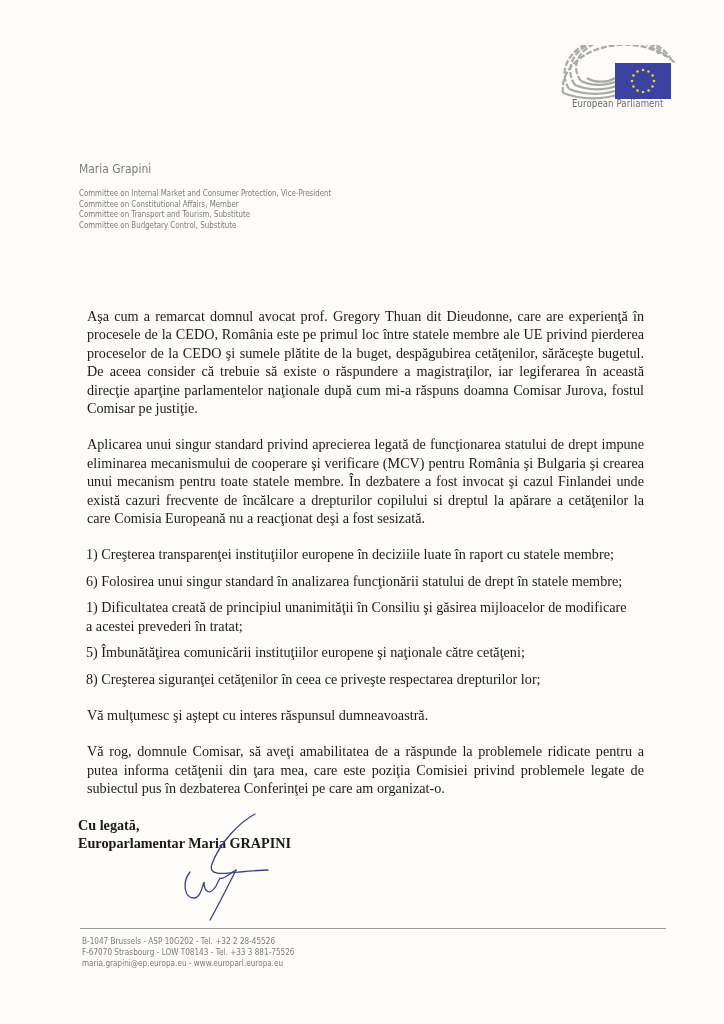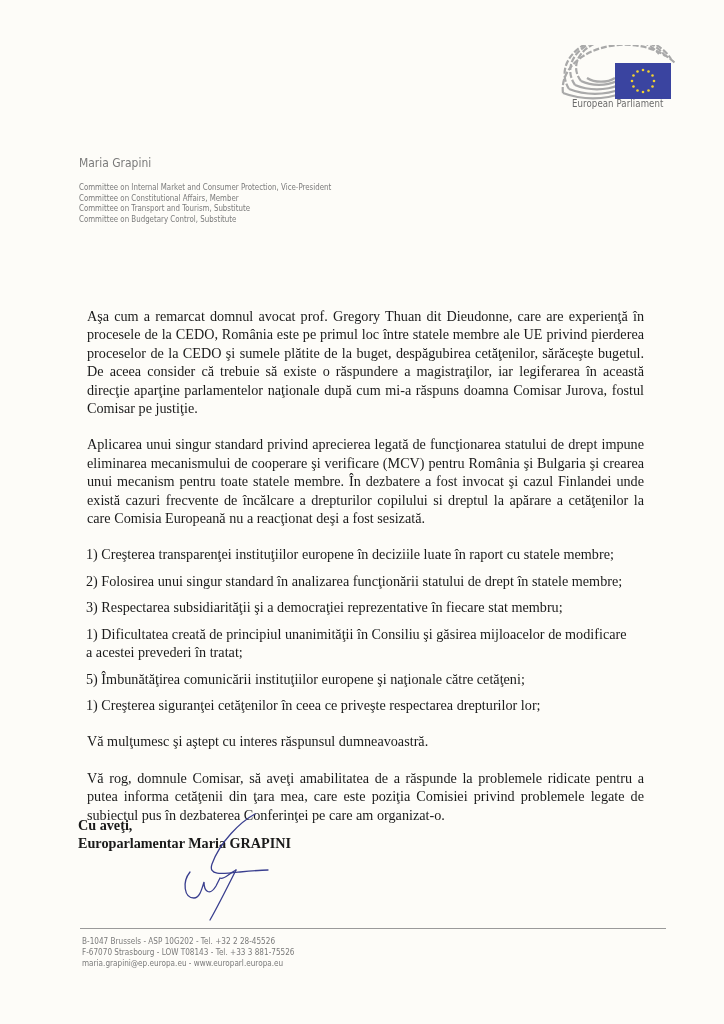--- a/index.html
+++ b/index.html
@@ -14,21 +14,21 @@
     position: absolute; left: 555px; top: 45px; width: 160px; height: 70px;
   }
   .logo svg { position: absolute; left: 0; top: 0; }
   .logo-text {
     position: absolute; left: 572px; top: 98px;
     font-family: "DejaVu Sans", sans-serif; font-size: 10px;
     color: #6b6b6b; letter-spacing: 0.1px; white-space: nowrap;
     transform: scaleX(0.86); transform-origin: left top;
   }
   .sender {
-    position: absolute; left: 79px; top: 155px;
+    position: absolute; left: 79px; top: 161px;
     font-family: "DejaVu Sans", sans-serif; color: #7a7a7a;
   }
   .sender-name { font-size: 12.5px; margin-bottom: 12px; transform: scaleX(0.86); transform-origin: left top; white-space: nowrap; }
   .committee { font-size: 8.6px; line-height: 10.6px; white-space: nowrap; transform: scaleX(0.82); transform-origin: left top; }
   .body-text {
     position: absolute; left: 78px; top: 307px; width: 566px;
     font-size: 14.2px; line-height: 18.4px;
   }
   .body-text p { margin: 0 0 18px 9px; text-align: justify; }
   .list { margin: 0 0 18px 0; padding: 0; list-style: none; }
@@ -92,32 +92,31 @@
   <div class="committee">Committee on Constitutional Affairs, Member</div>
   <div class="committee">Committee on Transport and Tourism, Substitute</div>
   <div class="committee">Committee on Budgetary Control, Substitute</div>
 </div>
 
 <div class="body-text">
   <p>Aşa cum a remarcat domnul avocat prof. Gregory Thuan dit Dieudonne, care are experienţă în procesele de la CEDO, România este pe primul loc între statele membre ale UE privind pierderea proceselor de la CEDO şi sumele plătite de la buget, despăgubirea cetăţenilor, sărăceşte bugetul. De aceea consider că trebuie să existe o răspundere a magistraţilor, iar legiferarea în această direcţie aparţine parlamentelor naţionale după cum mi-a răspuns doamna Comisar Jurova, fostul Comisar pe justiţie.</p>
   <p>Aplicarea unui singur standard privind aprecierea legată de funcţionarea statului de drept impune eliminarea mecanismului de cooperare şi verificare (MCV) pentru România şi Bulgaria şi crearea unui mecanism pentru toate statele membre. În dezbatere a fost invocat şi cazul Finlandei unde există cazuri frecvente de încălcare a drepturilor copilului si dreptul la apărare a cetăţenilor la care Comisia Europeană nu a reacţionat deşi a fost sesizată.</p>
   <ul class="list">
     <li>1) Creşterea transparenţei instituţiilor europene în deciziile luate în raport cu statele membre;</li>
-    <li>2) Folosirea unui singur standard în analizarea funcţionării statului de drept în statele membre;</li>
-    <li>3) Respectarea subsidiarităţii şi a democraţiei reprezentative în fiecare stat membru;</li>
+    <li>6) Folosirea unui singur standard în analizarea funcţionării statului de drept în statele membre;</li>
     <li>1) Dificultatea  creată de principiul unanimităţii în Consiliu şi găsirea mijloacelor de modificare a acestei prevederi în tratat;</li>
     <li>5) Îmbunătăţirea comunicării instituţiilor europene şi naţionale către cetăţeni;</li>
-    <li>1) Creşterea siguranţei cetăţenilor în ceea ce priveşte respectarea drepturilor lor;</li>
+    <li>8) Creşterea siguranţei cetăţenilor în ceea ce priveşte respectarea drepturilor lor;</li>
   </ul>
   <p>Vă mulţumesc şi aştept cu interes răspunsul dumneavoastră.</p>
   <p>Vă rog, domnule Comisar, să aveţi amabilitatea de a răspunde la problemele ridicate pentru a putea informa cetăţenii din ţara mea, care este poziţia Comisiei privind problemele legate de subiectul pus în dezbaterea Conferinţei pe care am organizat-o.</p>
 </div>
 
 <div class="closing">
-  <div>Cu aveţi,</div>
+  <div>Cu legată,</div>
   <div>Europarlamentar Maria GRAPINI</div>
 </div>
 
 <svg class="signature" width="120" height="120" viewBox="0 0 120 120">
   <g fill="none" stroke="#3a3f8f" stroke-width="1.3" stroke-linecap="round">
     <path d="M85 12 C70 20 50 40 42 62 C38 74 52 72 70 70 C80 69 90 68 98 68"></path>
     <path d="M20 70 C12 80 14 96 24 96 C30 96 32 86 34 80 C34 90 40 94 46 84 C48 80 50 76 50 76 C54 78 58 72 66 68"></path>
     <path d="M66 68 C58 84 48 104 40 118"></path>
   </g>
 </svg>

